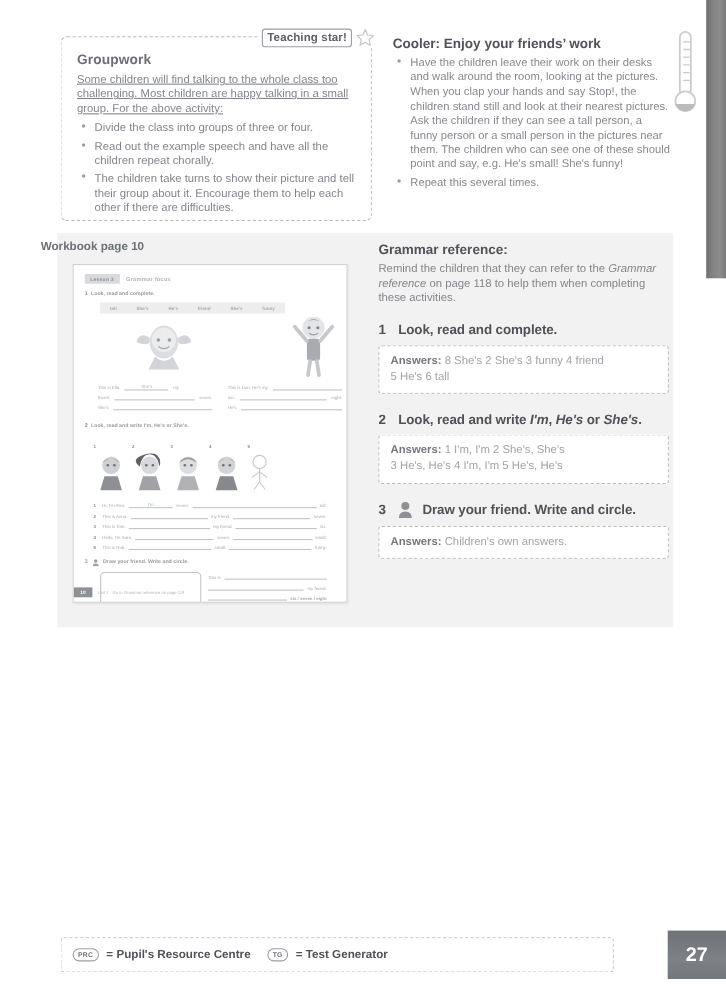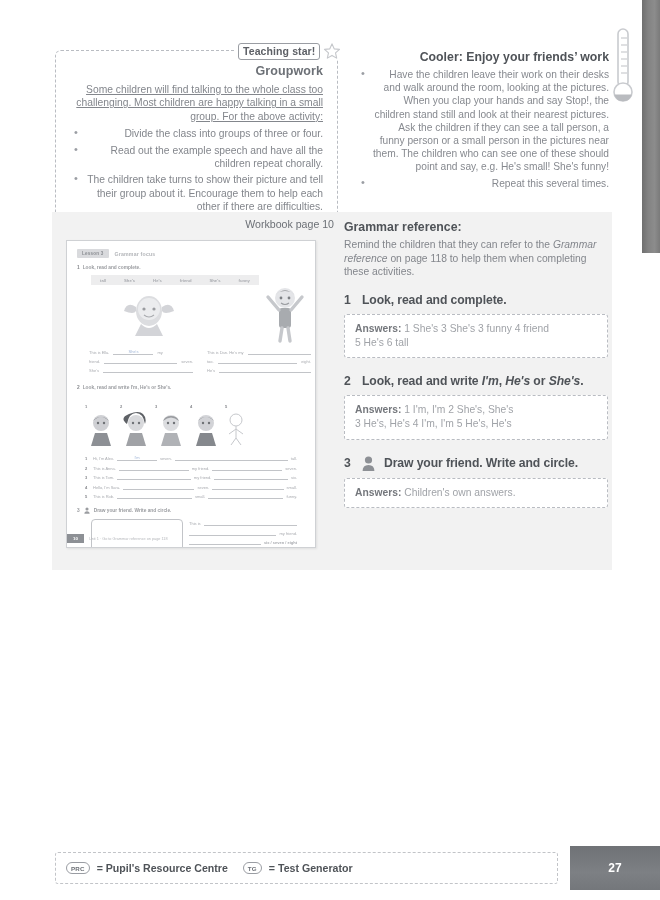--- a/index.html
+++ b/index.html
@@ -12,21 +12,21 @@
     position:relative;
   }
   
   .edge-tab{
     position:absolute;right:0;top:0;width:18px;height:253px;
     background:linear-gradient(to right,#6f6f6f 0%,#838383 35%,#8c8c8c 70%,#7a7a7a 100%);
   }
   
   .thermo{position:absolute;right:24px;top:26px;width:26px;height:80px;}
   
-  .top-row{position:absolute;left:0;top:40px;width:612px;height:180px;text-align:right;}
+  .top-row{position:absolute;left:0;top:23px;width:612px;height:180px;}
   .teaching-star-panel{
     position:absolute;left:55px;top:10px;width:283px;height:168px;
     border:1px dashed #b9bcc2;border-radius:6px;background:#fff;box-sizing:border-box;
   }
   .ts-badge{
     position:absolute;left:180px;top:-9px;display:flex;align-items:center;gap:3px;
     background:#fff;padding:0 2px;
   }
   .ts-label{
     border:1px solid #9a9da3;border-radius:3px;background:#fff;
@@ -50,22 +50,22 @@
     position:absolute;left:345px;top:10px;width:252px;margin-left:12px;
   }
   .cooler-title{font-size:12.3px;font-weight:bold;color:#4f5358;margin:0 0 4px 0;}
   .cooler ul.bullets li{color:#86898f;line-height:13.2px;font-size:10.2px;}
   
   .grey-band{
     position:absolute;left:52px;top:212px;width:560px;height:358px;background:#f2f2f2;
   }
   
   .wb-caption{
-    position:absolute;left:56px;top:218px;width:278px;text-align:right;
-    font-size:10.6px;color:#6c7076;font-weight:normal;
+    position:absolute;left:37px;top:218px;width:278px;text-align:left;
+    font-size:10.6px;color:#6c7076;font-weight:bold;
   }
   .wb-page{
     position:absolute;left:66px;top:240px;width:250px;height:308px;
     background:#fff;border:1px solid #cfd1d4;box-sizing:border-box;overflow:hidden;
     box-shadow:1px 1px 2px rgba(0,0,0,.08);
   }
   .wb-head{margin:8px 0 0 10px;display:flex;align-items:center;gap:6px;}
   .wb-lesson{
     background:#d9dadd;color:#8b8e93;font-size:4.6px;font-weight:bold;
     padding:2px 5px;border-radius:1px;letter-spacing:.2px;
@@ -123,23 +123,23 @@
     position:absolute;left:55px;bottom:16px;width:503px;height:32px;
     border:1px dashed #c2c4c8;border-radius:3px;display:flex;align-items:center;
     padding-left:10px;gap:7px;box-sizing:border-box;
   }
   .chip{
     border:1px solid #9a9da3;border-radius:7px;font-size:6.2px;font-weight:bold;
     color:#6c7076;padding:1.5px 4px;letter-spacing:.2px;
   }
   .key-txt{font-size:10.6px;color:#4f5358;font-weight:bold;}
   .page-num{
-    position:absolute;right:0;bottom:10px;width:90px;height:44px;
+    position:absolute;right:0;bottom:10px;width:53px;height:44px;
     background:linear-gradient(to bottom,#6f7276 0%,#7d8084 60%,#74777b 100%);
-    color:#fff;font-size:12px;font-weight:bold;
+    color:#fff;font-size:18px;font-weight:bold;
     display:flex;align-items:center;justify-content:center;
   }
 </style>
 </head>
 <body>
 
 <div class="edge-tab"></div>
 
 <div class="thermo">
   <svg viewBox="0 0 26 80" width="26" height="80">
@@ -409,21 +409,21 @@
   <div class="gref-title">Grammar reference:</div>
   <p class="gref-para"><span>Remind the children that they can refer to the </span><em>Grammar reference</em><span> on page 118 to help them when completing these activities.</span></p>
 
   <div class="ex-head">
     <span class="ex-num">1</span>
     <span class="ex-head-text">Look, read and complete.</span>
   </div>
   <div class="ansbox">
     <div class="line">
       <span class="lbl">Answers:</span>
-      <span>1 She's   3 She's   3 funny   4 friend</span>
+      <span>8 She's   2 She's   3 funny   4 friend</span>
     </div>
     <div class="line">5 He's   6 tall</div>
   </div>
 
   <div class="ex-head">
     <span class="ex-num">2</span>
     <span class="ex-head-text"><span>Look, read and write </span><em>I'm</em><span>, </span><em>He's</em><span> or </span><em>She's</em><span>.</span></span>
   </div>
   <div class="ansbox">
     <div class="line">

